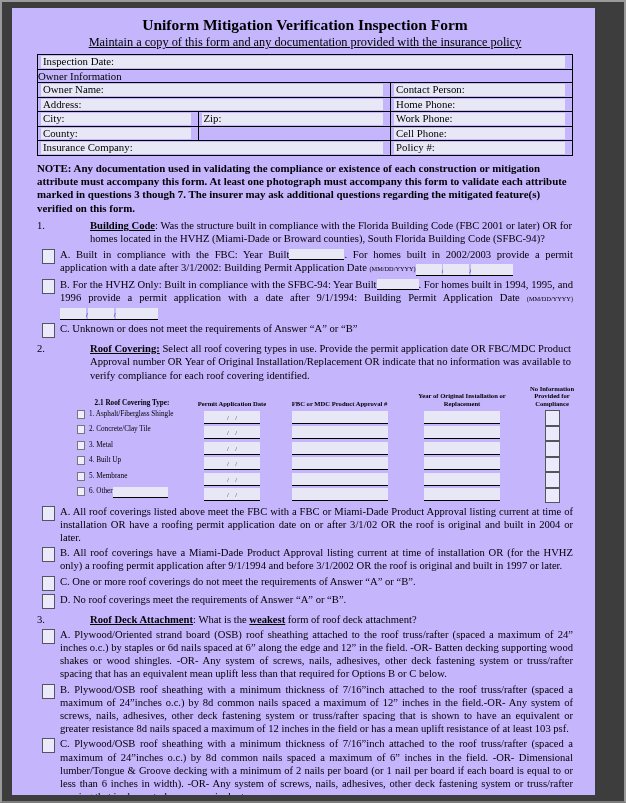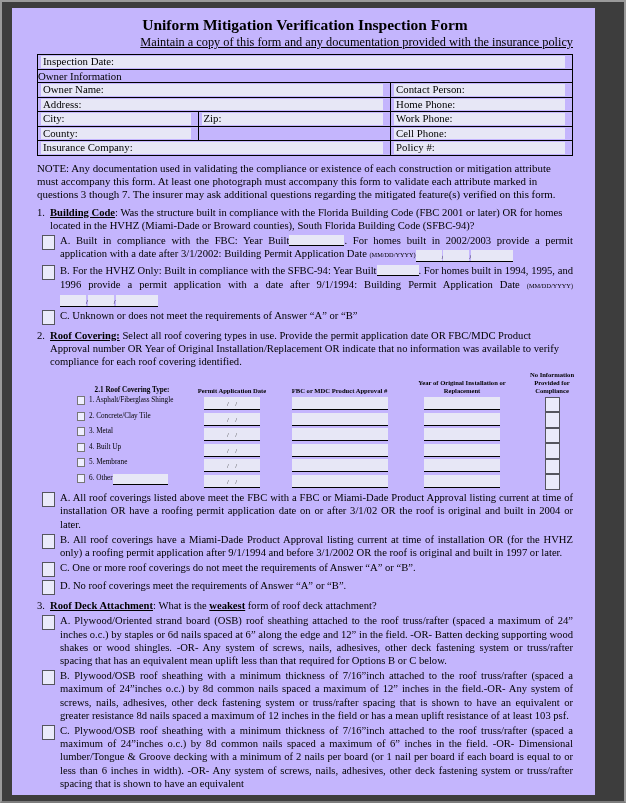--- a/index.html
+++ b/index.html
@@ -17,35 +17,35 @@
     border-bottom-color:#7d7d7d;
   }
   .page {
     position:absolute; left:10px; top:6px;
     width:583px; height:787px;
     background:#c4b5fd;
     padding:8px 22px 20px 25px;
     overflow:hidden;
   }
   .title { text-align:center; font-weight:bold; font-size:15.5px; line-height:18px; }
-  .subtitle { text-align:right; font-size:12.3px; text-decoration:underline; line-height:16px; margin-bottom:4px; }
+  .subtitle { text-align:center; font-size:12.3px; text-decoration:underline; line-height:16px; margin-bottom:4px; }
 
   
   table.owner { border-collapse:collapse; width:100%; table-layout:fixed; }
   table.owner td { border:1px solid #000; height:13.5px; font-size:10.8px; padding:0; vertical-align:middle; }
   .fieldbg { background:#e7e7f6; margin:1px 7px 1px 3px; min-height:11px; padding:0 2px; line-height:11.5px; }
   td.sect { font-weight:normal; padding-left:5px; }
 
-  .note { font-weight:normal; font-size:10.9px; line-height:13.4px; margin:6px 0 3px 0; text-align:left; }
+  .note { font-weight:bold; font-size:10.9px; line-height:13.4px; margin:6px 0 3px 0; text-align:left; }
 
   
   .q { margin-top:4px; }
   .q-head { display:flex; font-size:10.6px; line-height:13.2px; }
   .q-num { flex:0 0 13px; }
-  .q-body { flex:1; }
+  .q-body { flex:1;margin-left:40px; }
   .bu { font-weight:bold; text-decoration:underline; }
   .opt { display:flex; margin:2px 0 0 5px; }
   .cb {
     flex:0 0 auto; width:13px; height:15px;
     background:#eaeafa; border:1px solid #55555e;
     margin-right:5px; margin-top:1px;
   }
   .opt-text { flex:1; font-size:10.6px; line-height:13.2px; text-align:justify; }
   .tiny { font-size:6.3px; }
   .blank { display:inline-block; background:#e7e7f6; border-bottom:1px solid #000; height:11px; vertical-align:-2px; }

